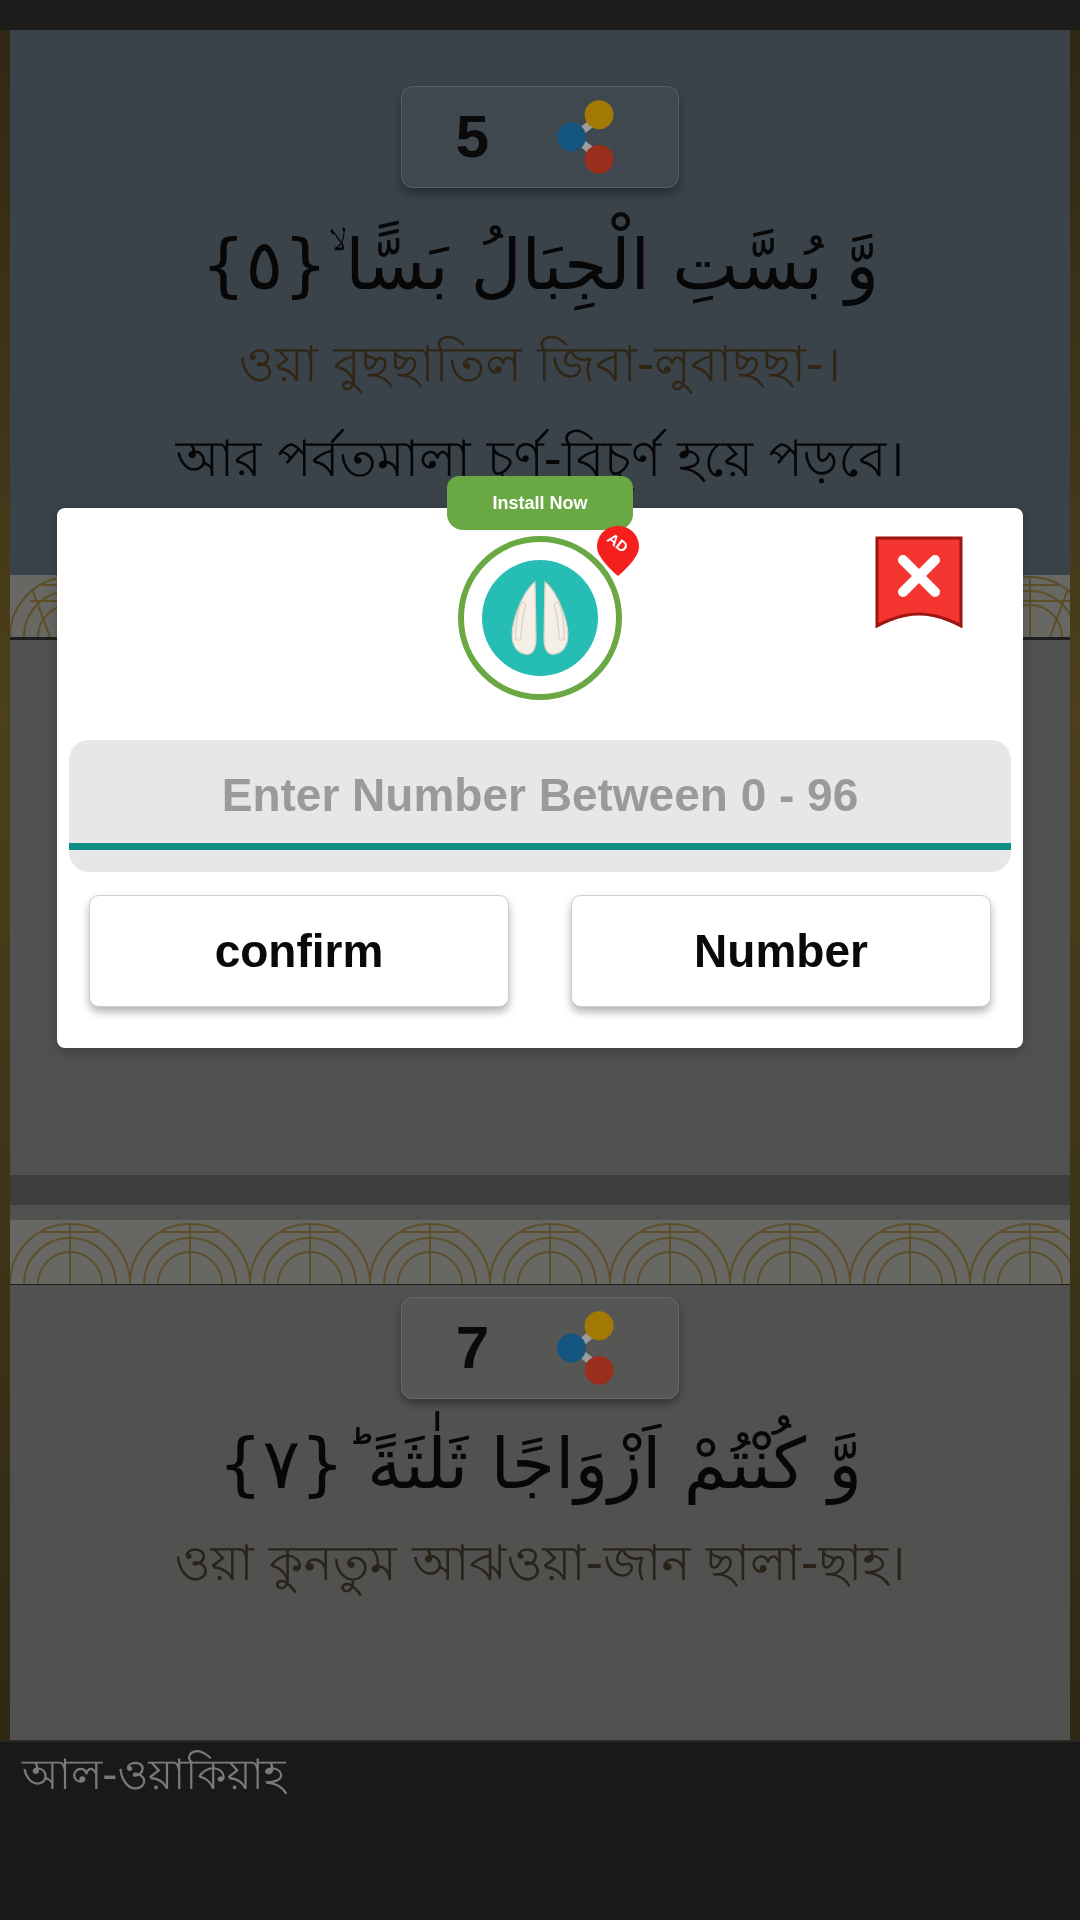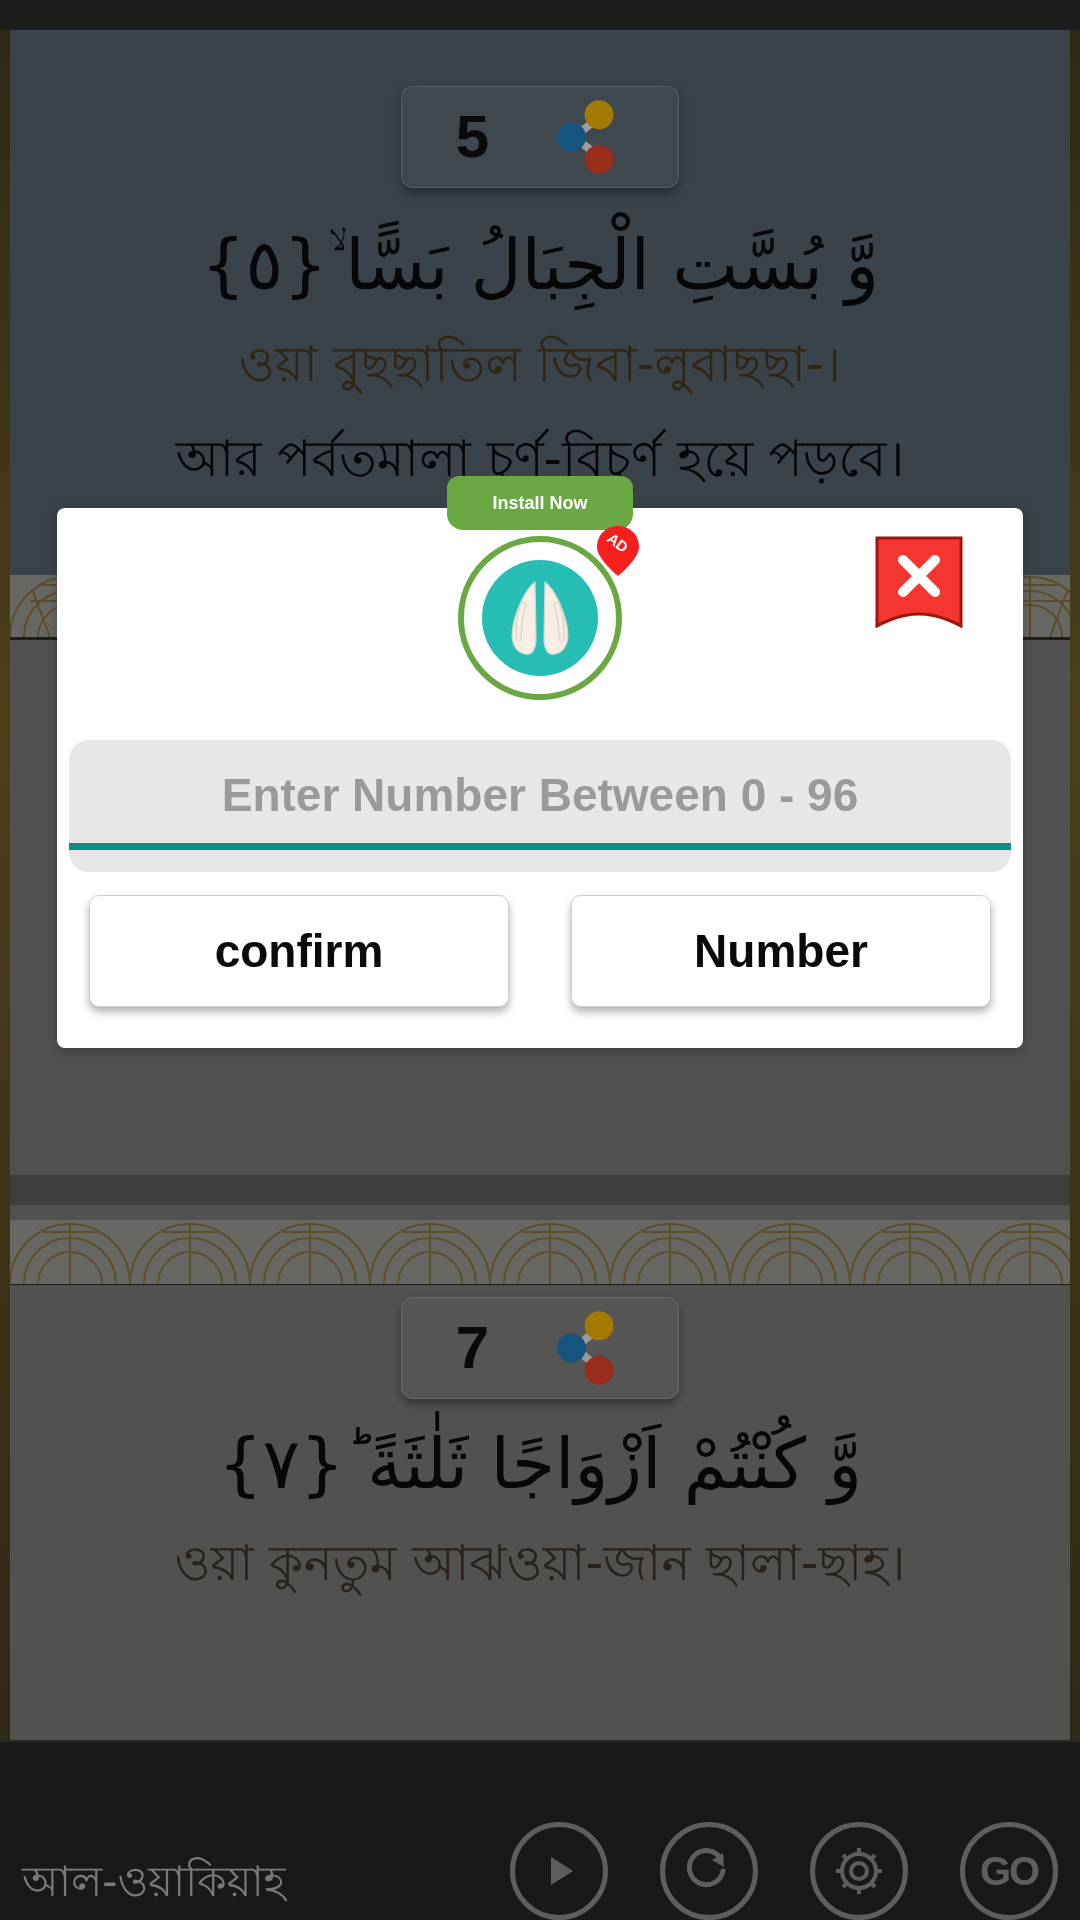--- a/index.html
+++ b/index.html
@@ -98,21 +98,21 @@
     position: absolute; left: 10px; width: 1060px; height: 30px;
     top: 1175px; background: #5d5d5b;
   }
 
   
   .bottom-bar {
     position: absolute; left: 0; bottom: 0;
     width: 1080px; height: 180px;
     background: #262624;
     border-top: 2px solid #3d3d3b;
-    display: flex; align-items: flex-end;
+    display: flex; align-items: flex-start;
   }
   .bottom-title {
     font-family: "DejaVu Sans", sans-serif;
     font-size: 42px; color: #b6b6b4;
     margin-left: 22px; white-space: nowrap;
   }
   .nav-icons {
     margin-left: auto; margin-right: 22px;
     display: flex; align-items: center; gap: 52px;
   }
@@ -424,46 +424,20 @@
           <circle cx="45" cy="49" r="11" fill="#e8432a"></circle>
         </svg>
       </div>
     </div>
     <div class="arabic">وَّ كُنْتُمْ اَزْوَاجًا ثَلٰثَةً ؕ{٧}</div>
     <div class="translit">ওয়া কুনতুম আঝওয়া-জান ছালা-ছাহ।</div>
   </div>
 
   <div class="bottom-bar">
     <div class="bottom-title">আল-ওয়াকিয়াহ</div>
-    <div class="nav-icons">
-      <div class="nav-btn">
-        <svg width="44" height="44" viewBox="0 0 44 44">
-          <polygon points="14,8 36,22 14,36" fill="#8d8d8b"></polygon>
-        </svg>
-      </div>
-      <div class="nav-btn">
-        <svg width="52" height="52" viewBox="0 0 52 52">
-          <path d="M38 14 A17 17 0 1 0 40 26" fill="none" stroke="#8d8d8b" stroke-width="5" stroke-linecap="round"></path>
-          <polygon points="40,8 41,22 29,15" fill="#8d8d8b"></polygon>
-        </svg>
-      </div>
-      <div class="nav-btn">
-        <svg width="56" height="56" viewBox="0 0 56 56">
-          <g fill="none" stroke="#8d8d8b" stroke-width="4">
-            <circle cx="28" cy="28" r="8"></circle>
-            <circle cx="28" cy="28" r="17"></circle>
-            <path d="M28 5 L28 12 M28 44 L28 51 M5 28 L12 28 M44 28 L51 28
-                     M12 12 L17 17 M39 39 L44 44 M44 12 L39 17 M17 39 L12 44"></path>
-          </g>
-        </svg>
-      </div>
-      <div class="nav-btn">
-        <span class="go-text">GO</span>
-      </div>
-    </div>
   </div>
 
   <div class="scrim"></div>
 
   <div class="dialog-shadow"></div>
   <div class="dialog">
 
     <div class="ad-area">
       <div class="ad-unit">
 

